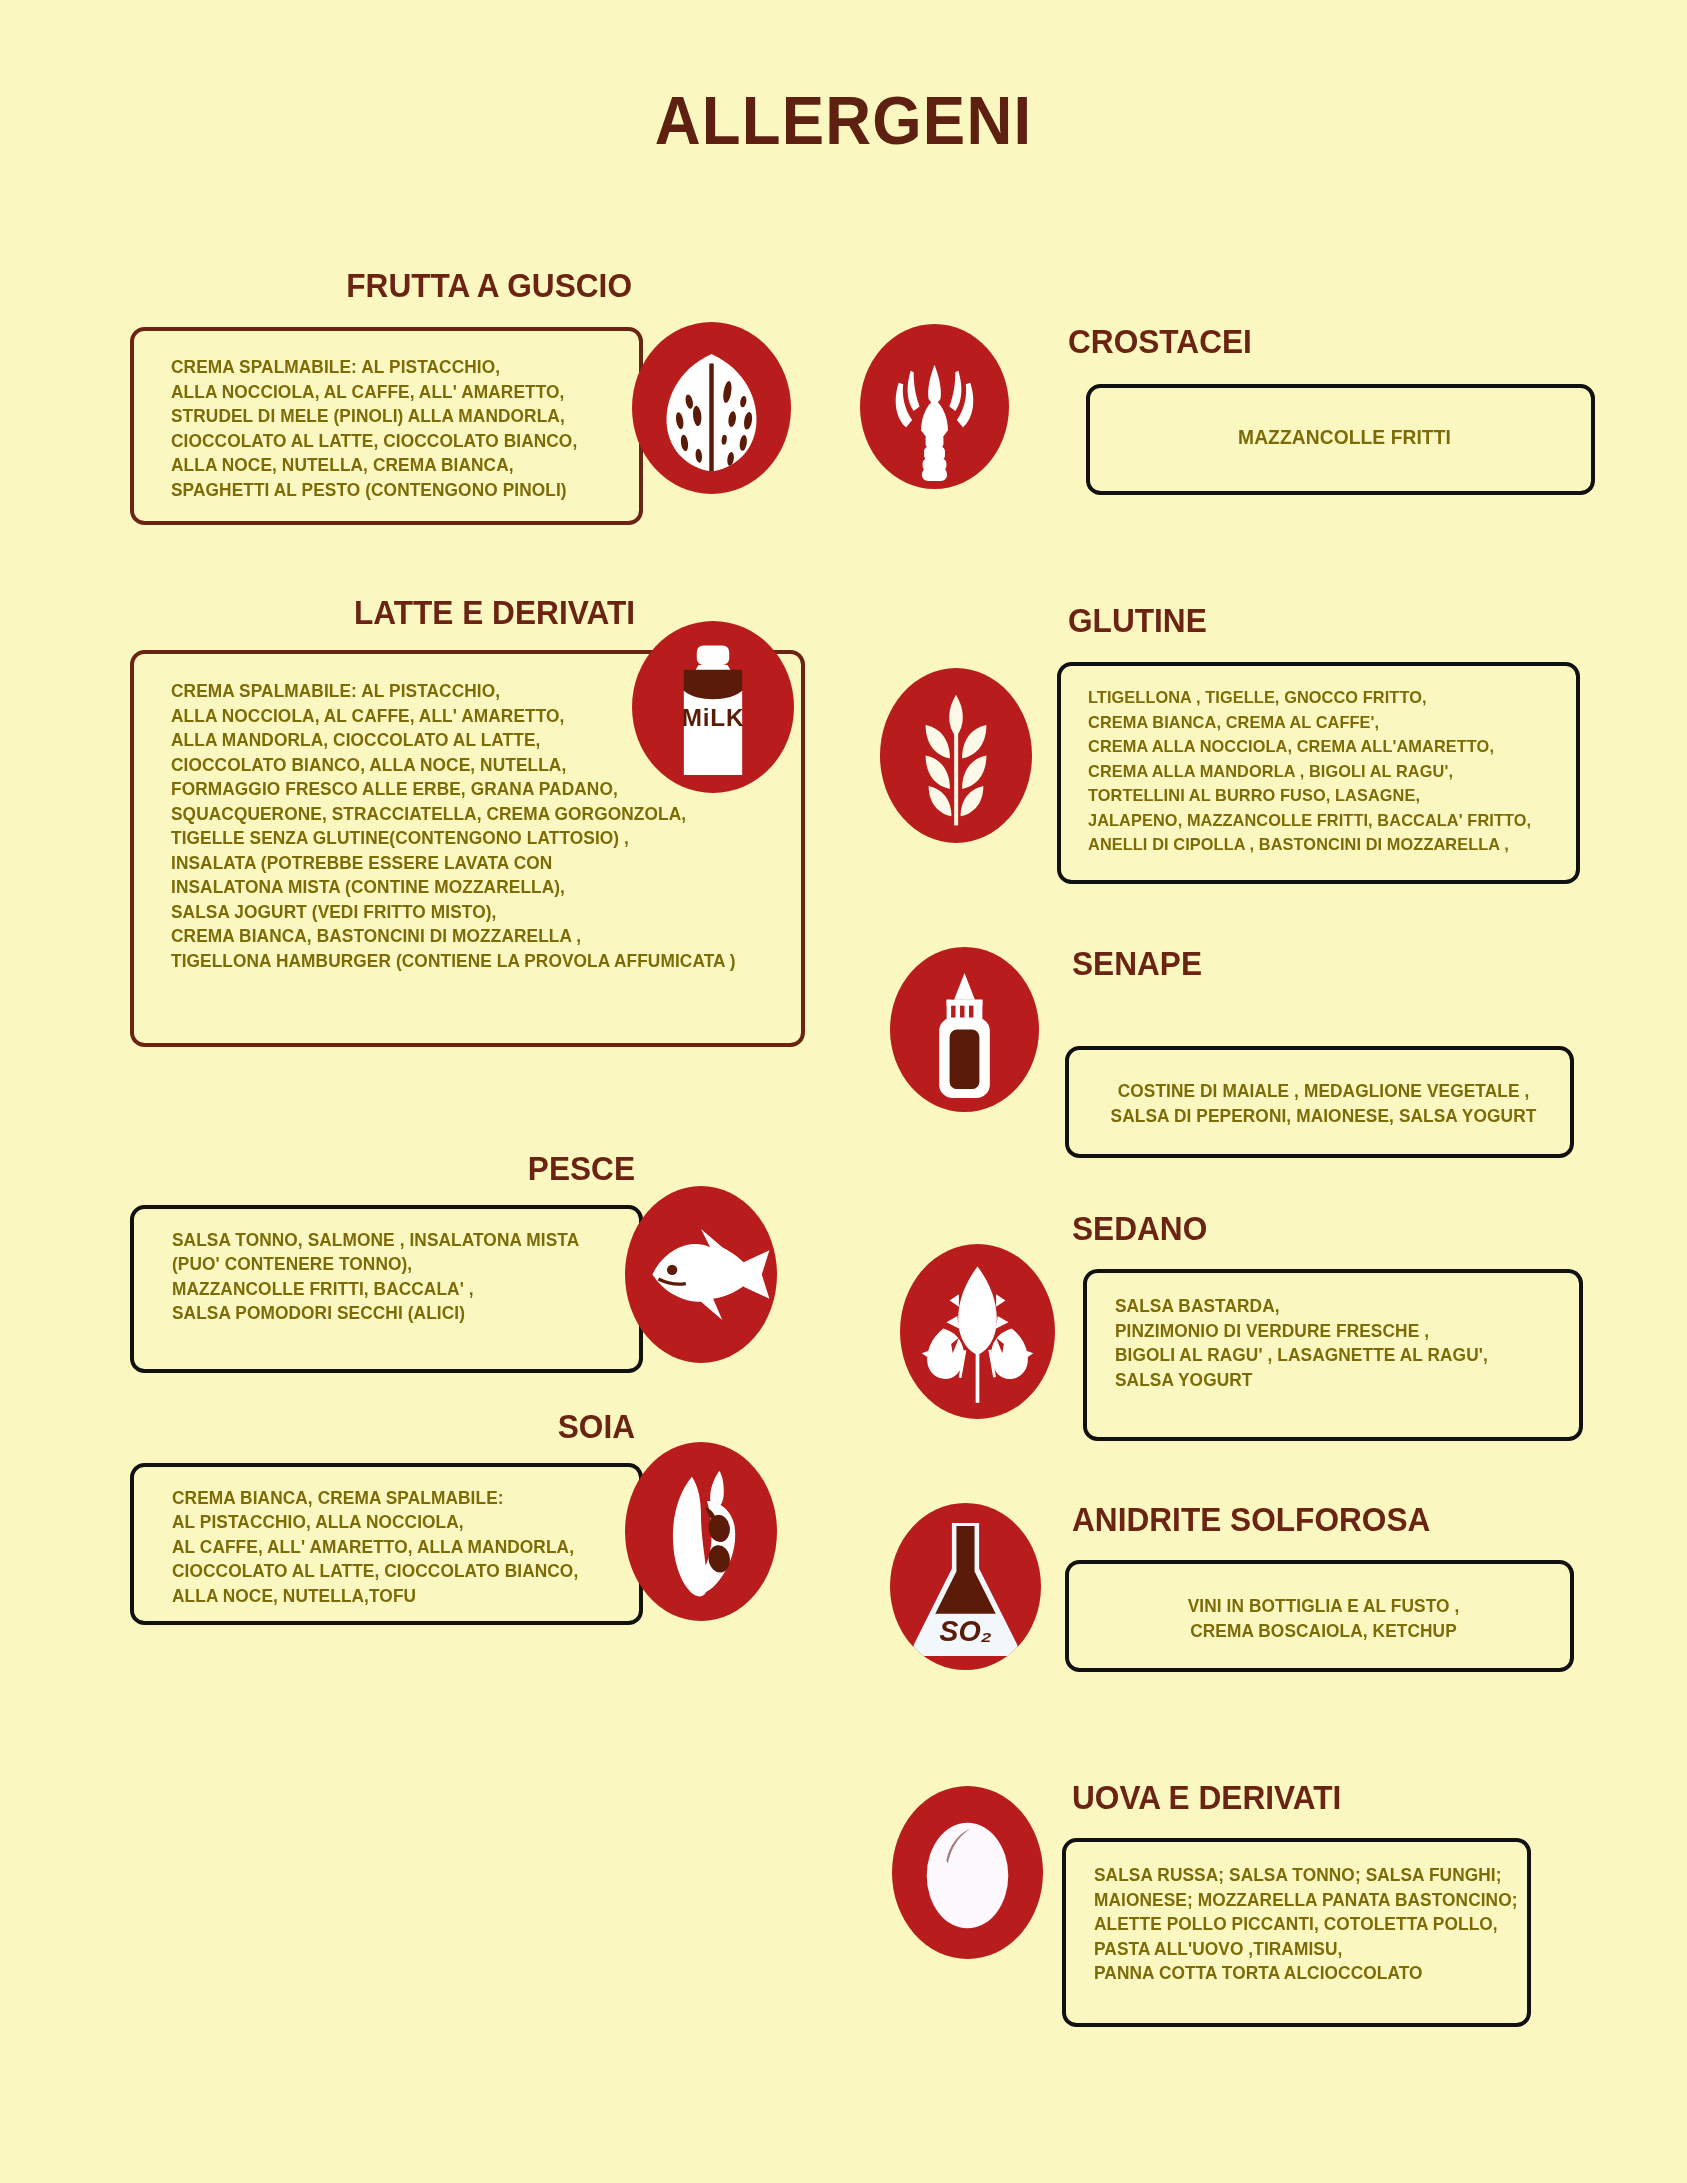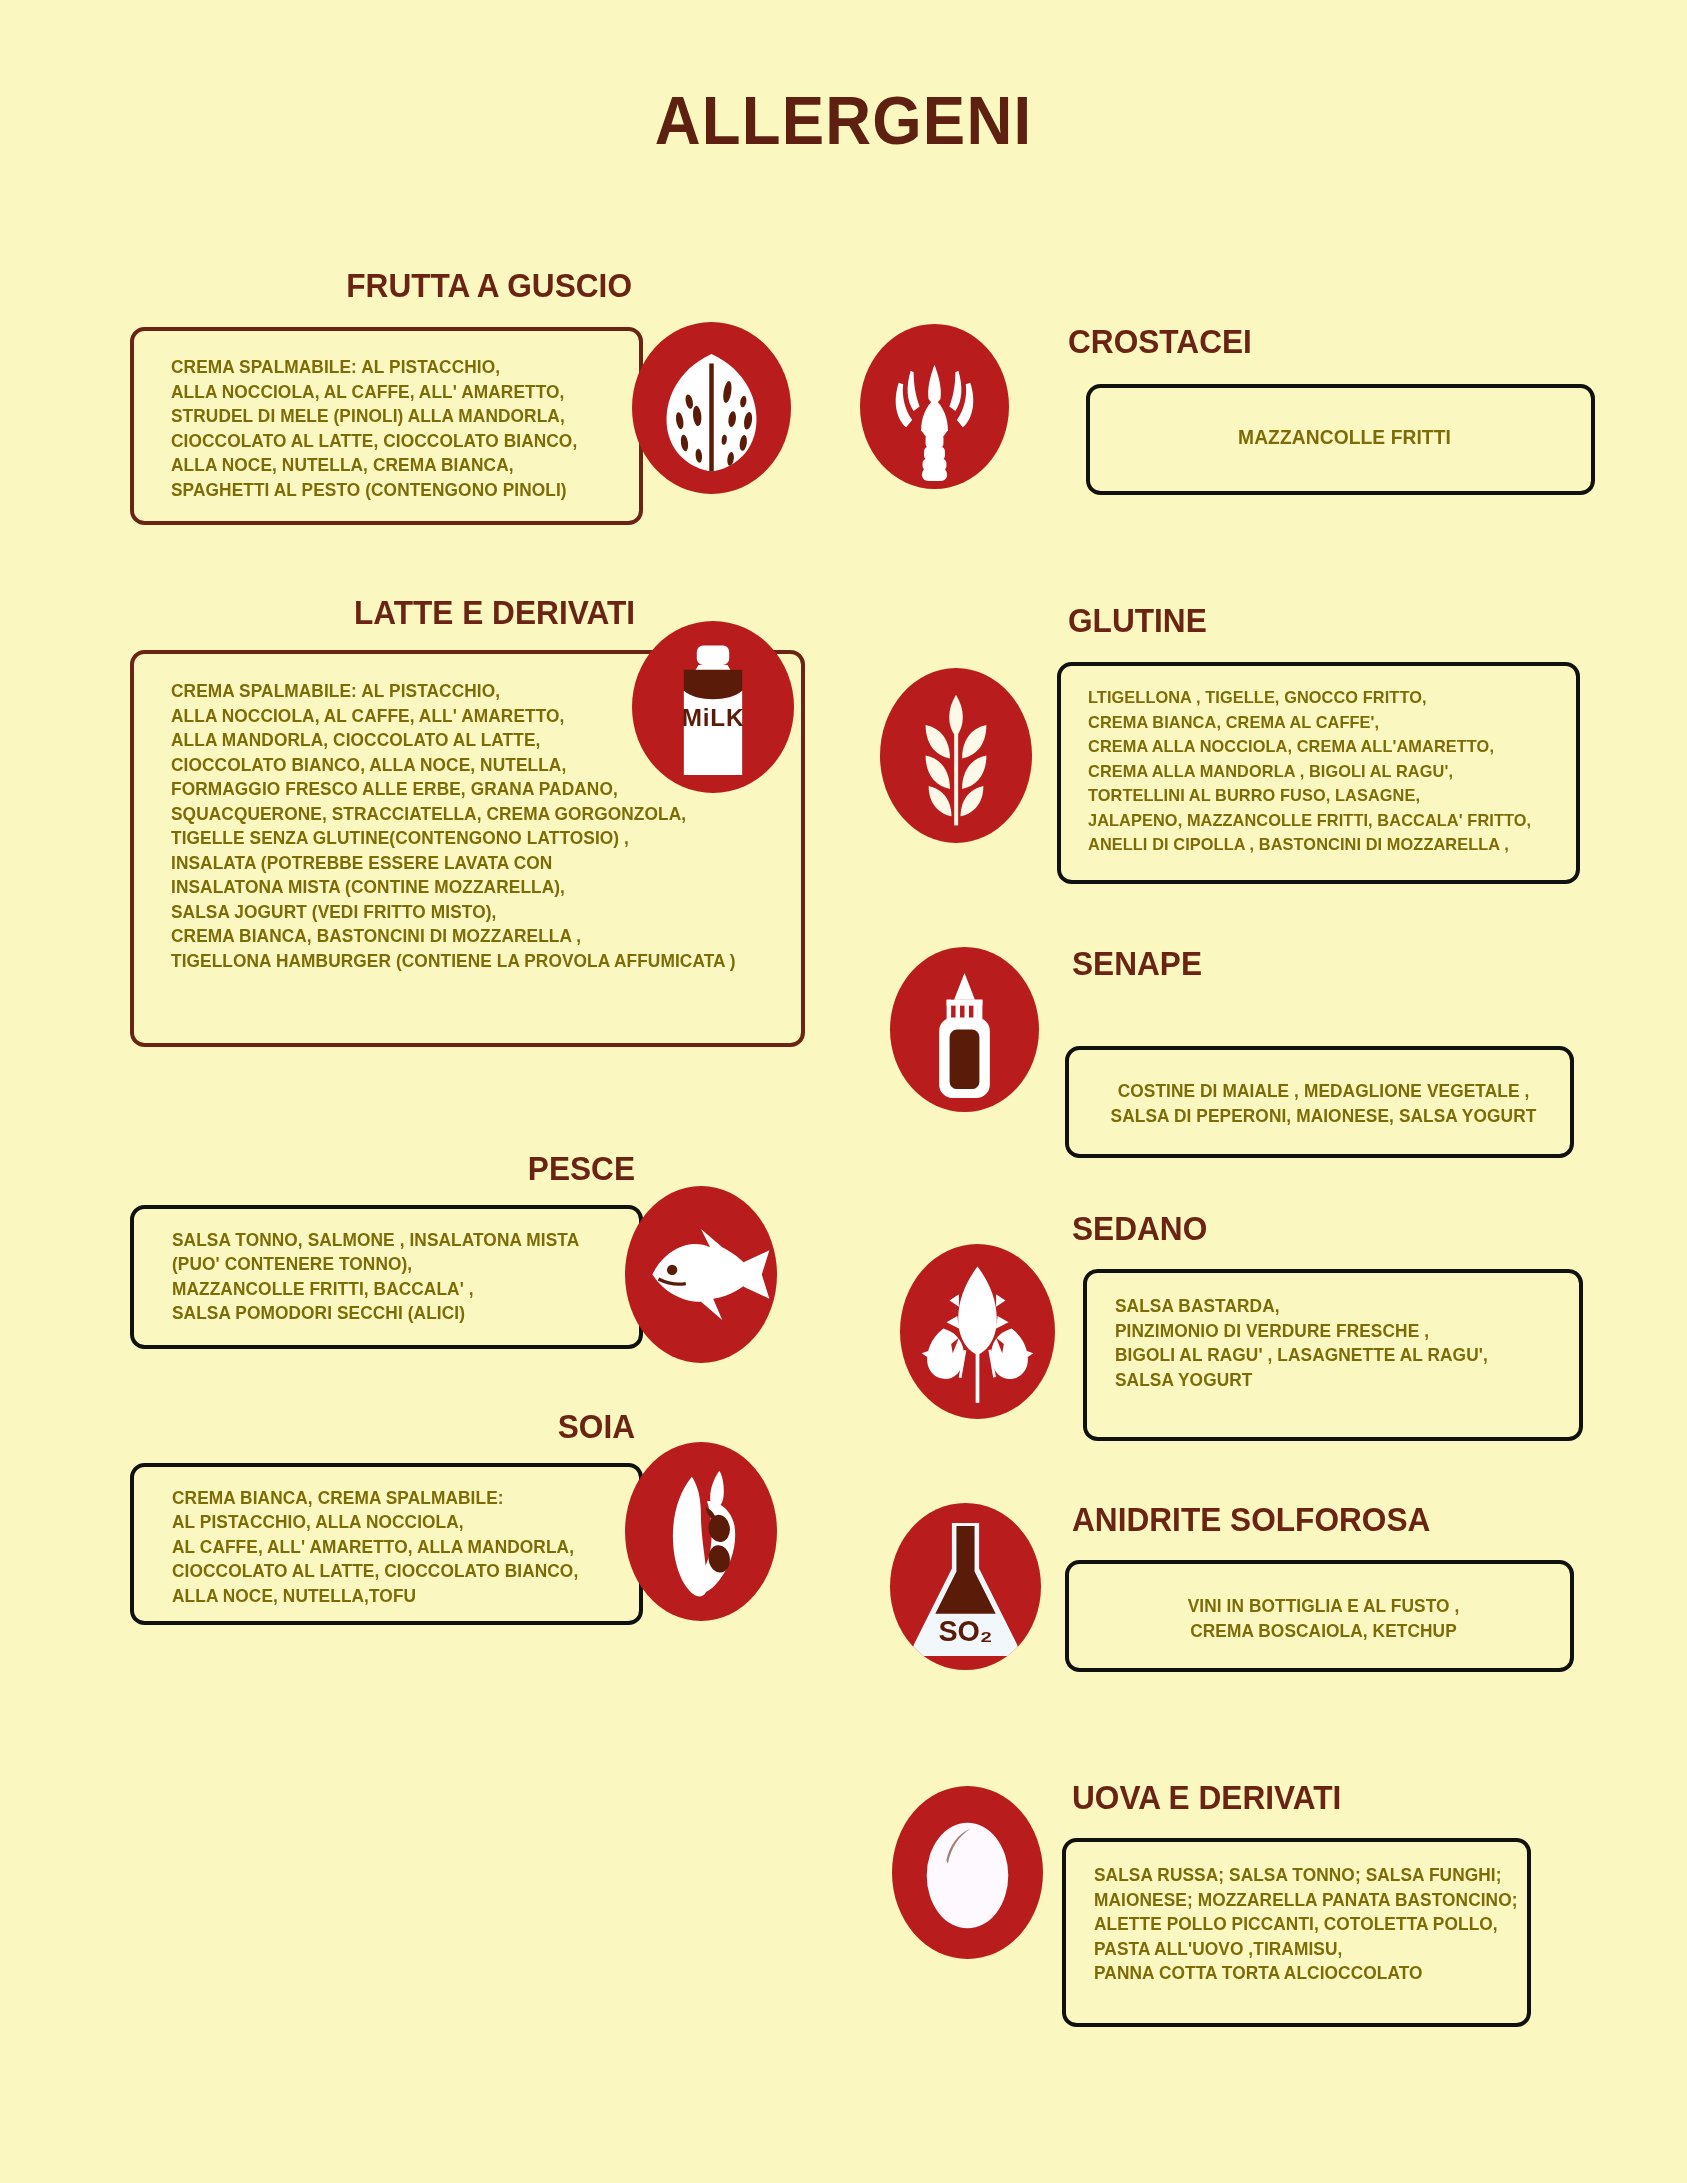--- a/index.html
+++ b/index.html
@@ -210,21 +210,21 @@
         <rect x="59" y="30" width="3" height="14"></rect>
         <rect x="33" y="42" width="34" height="54" rx="9"></rect>
       </g>
       <rect x="40" y="50" width="20" height="40" rx="5" fill="#5a1c08"></rect>
     </svg>
   </div>
 </div>
 
 <div class="section">
   <div class="sec-title right-align" style="left:370px;top:1151px;width:265px;text-align:right;">PESCE</div>
-  <div class="box" style="left:130px;top:1205px;width:513px;height:144px;">
+  <div class="box" style="left:130px;top:1205px;width:513px;height:168px;">
     <div class="lines" style="left:38px;top:18.5px;">
       <div>SALSA TONNO, SALMONE , INSALATONA MISTA</div>
       <div>(PUO' CONTENERE TONNO),</div>
       <div>MAZZANCOLLE FRITTI, BACCALA' ,</div>
       <div>SALSA POMODORI SECCHI (ALICI)</div>
     </div>
   </div>
   <div class="icon" style="left:625px;top:1186px;width:152px;height:177px;">
     <svg viewBox="0 0 100 100" preserveAspectRatio="xMidYMid meet">
       <g fill="#ffffff">
@@ -294,21 +294,21 @@
 </div>
 
 <div class="section">
   <div class="sec-title" style="left:1072px;top:1502px;">ANIDRITE SOLFOROSA</div>
   <div class="box" style="left:1065px;top:1560px;width:509px;height:112px;">
     <div class="lines centered" style="left:0;top:30px;width:509px;">
       <div>VINI IN BOTTIGLIA E AL FUSTO ,</div>
       <div>CREMA BOSCAIOLA, KETCHUP</div>
     </div>
   </div>
-  <div class="icon" style="left:890px;top:1503px;width:151px;height:167px;">
+  <div class="icon" style="left:890px;top:1503px;width:151px;height:167px;font-style:italic;">
     <svg viewBox="0 0 100 100" preserveAspectRatio="xMidYMid meet">
       <g fill="#f2f7fb">
         <path d="M41 8 L41 38 L16 88 C14 92 17 96 22 96 L78 96 C83 96 86 92 84 88 L59 38 L59 8 Z"></path>
       </g>
       <path d="M44 10 L44 40 L30 68 L70 68 L56 40 L56 10 Z" fill="#5a1c08"></path>
       <text x="50" y="86" font-family="'Liberation Sans',sans-serif" font-size="19" font-weight="bold" fill="#5a1c08" text-anchor="middle">SO₂</text>
     </svg>
   </div>
 </div>
 

